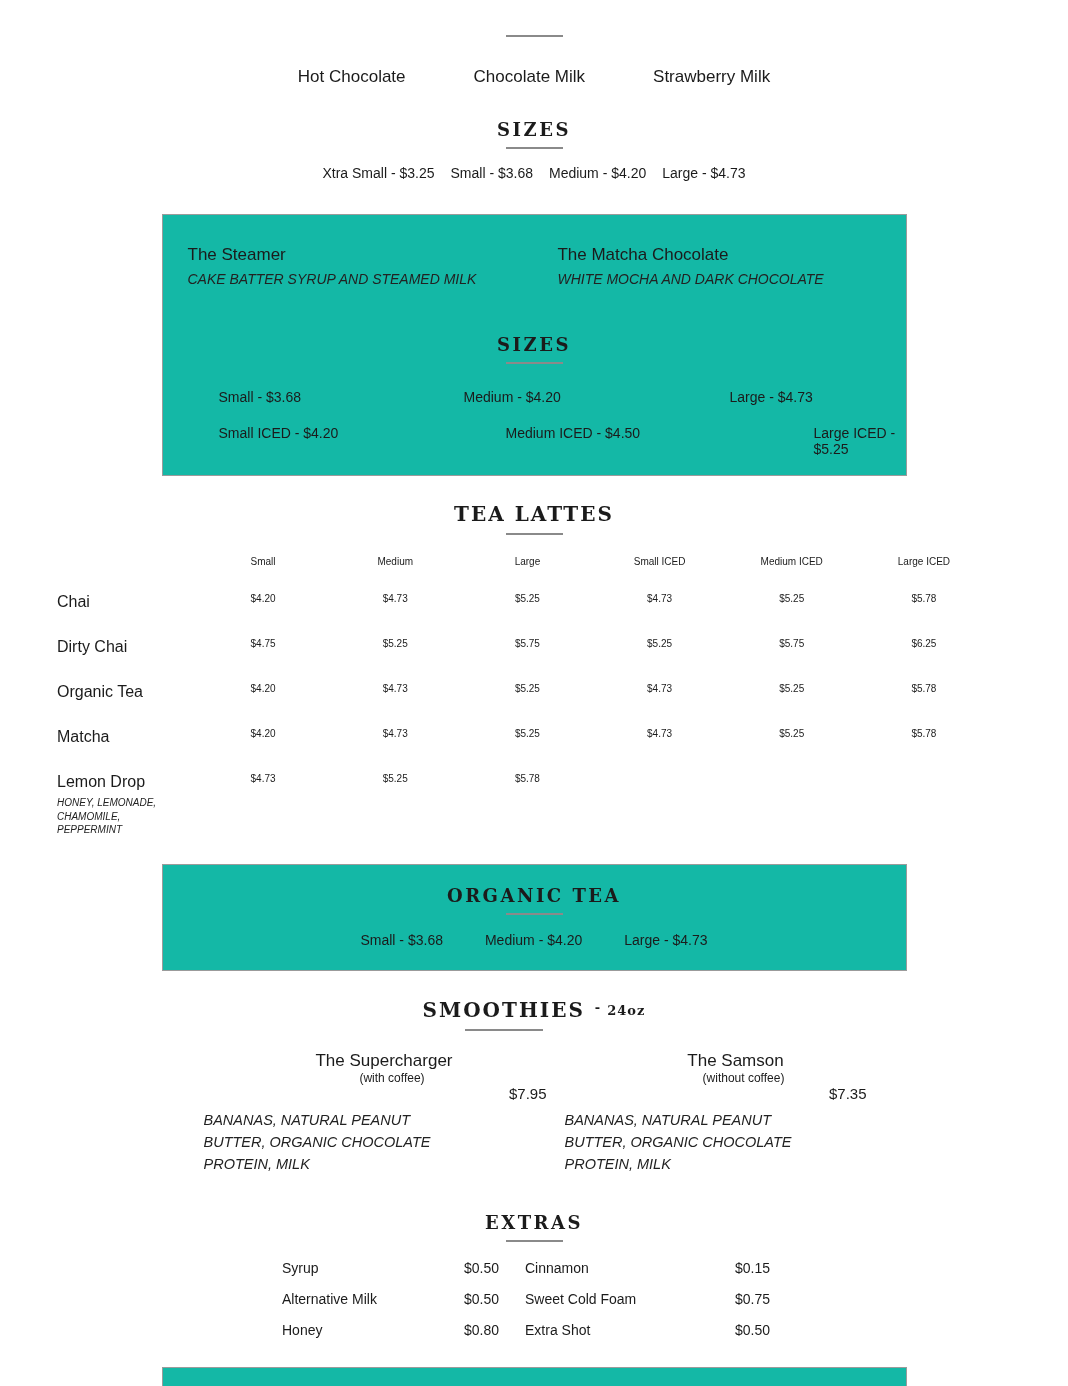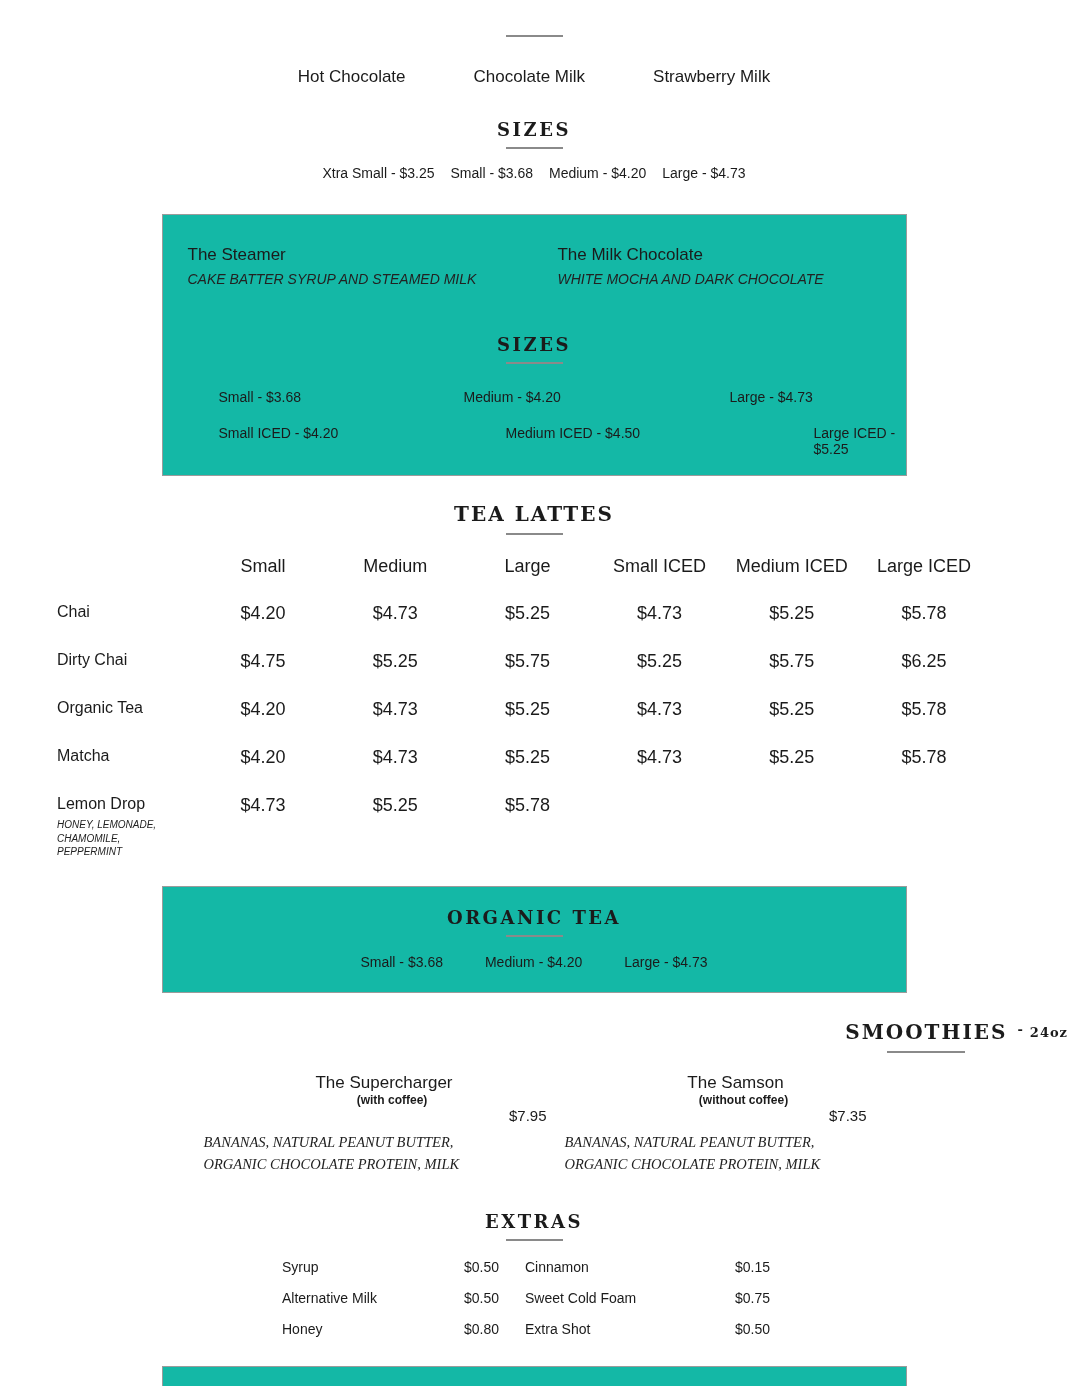--- a/index.html
+++ b/index.html
@@ -73,60 +73,60 @@
   .latte-heading { margin-top: 26px; }
   .latte-table { margin-top: 21px; padding: 0 78px 0 57px; }
   .lt-row {
     display: grid;
     grid-template-columns: 140px repeat(6, 1fr);
     align-items: start;
     margin-bottom: 27px;
   }
   .lt-head { font-size: 16px; margin-bottom: 26px; }
   .lt-head .lt-cell { font-weight: 400; }
-  .lt-cell { text-align: center; font-size: 18px; }
+  .lt-cell { text-align: center; font-size: 10px; }
   .lt-label { text-align: left; font-size: 16px; }
   .lt-head .lt-label { font-size: 16px; }
   .row-note {
     font-style: italic;
     font-size: 10px;
     max-width: 126px;
     margin-top: 5px;
     line-height: 1.35;
     color: #222;
   }
 
   
   .organic-box { margin-top: 23px; padding: 20px 0 22px; }
   .organic-box .sizes-row { margin-top: 17px; gap: 42px; }
 
   
   .smoothies-head {
-    display: flex; justify-content: flex-end; align-items: flex-start;
+    display: flex; justify-content: center; align-items: flex-start;
     margin-top: 27px; gap: 10px;
   }
   .smoothies-note {
     font-family: "DejaVu Serif", "Liberation Serif", serif;
     font-weight: 700; font-size: 13px; letter-spacing: 1px;
     margin-top: 5px;
   }
   .smoothies-note .dash { position: relative; top: -3px; margin-right: 6px; }
   .smoothies-grid {
     width: 745px; margin: 20px auto 0;
     display: grid; grid-template-columns: 361px 1fr;
     padding-left: 42px;
   }
   .sm-head { display: flex; align-items: center; flex-direction: column; }
   .sm-name { font-size: 17px; }
-  .sm-qual { font-size: 12px; font-weight: 700; margin-left: 16px; }
+  .sm-qual { font-size: 12px; font-weight: 400; margin-left: 16px; }
   .sm-price { font-size: 15px; margin-left: auto; padding-right: 18px; }
   .sm-cell:last-child .sm-price { padding-right: 40px; }
   .sm-desc {
     font-style: italic; font-size: 14.5px;
-    max-width: 265px; margin-top: 7px; line-height: 1.55; color: #222; font-family: Liberation Serif, serif;
+    max-width: 265px; margin-top: 7px; line-height: 1.55; color: #222;
   }
 
   
   .extras-heading { margin-top: 36px; }
   .extras-table { width: 504px; margin: 19px auto 0; }
   .ex-row {
     display: grid; grid-template-columns: 182px 61px 210px 1fr;
     font-size: 14px; line-height: 1;
     margin-bottom: 17px;
   }
@@ -156,21 +156,21 @@
     <span>Large - $4.73</span>
   </div>
 
   <div class="box featured-box">
     <div class="featured-cols">
       <div>
         <div class="f-name">The Steamer</div>
         <div class="f-desc">CAKE BATTER SYRUP AND STEAMED MILK</div>
       </div>
       <div>
-        <div class="f-name">The Milk Chocolate</div>
+        <div class="f-name">The Matcha Chocolate</div>
         <div class="f-desc">WHITE MOCHA AND DARK CHOCOLATE</div>
       </div>
     </div>
     <h2 class="h-serif h-sub">SIZES</h2>
     <div class="rule"></div>
     <div class="box-sizes-row">
       <span>Small - $3.68</span>
       <span>Medium - $4.20</span>
       <span>Large - $4.73</span>
     </div>

